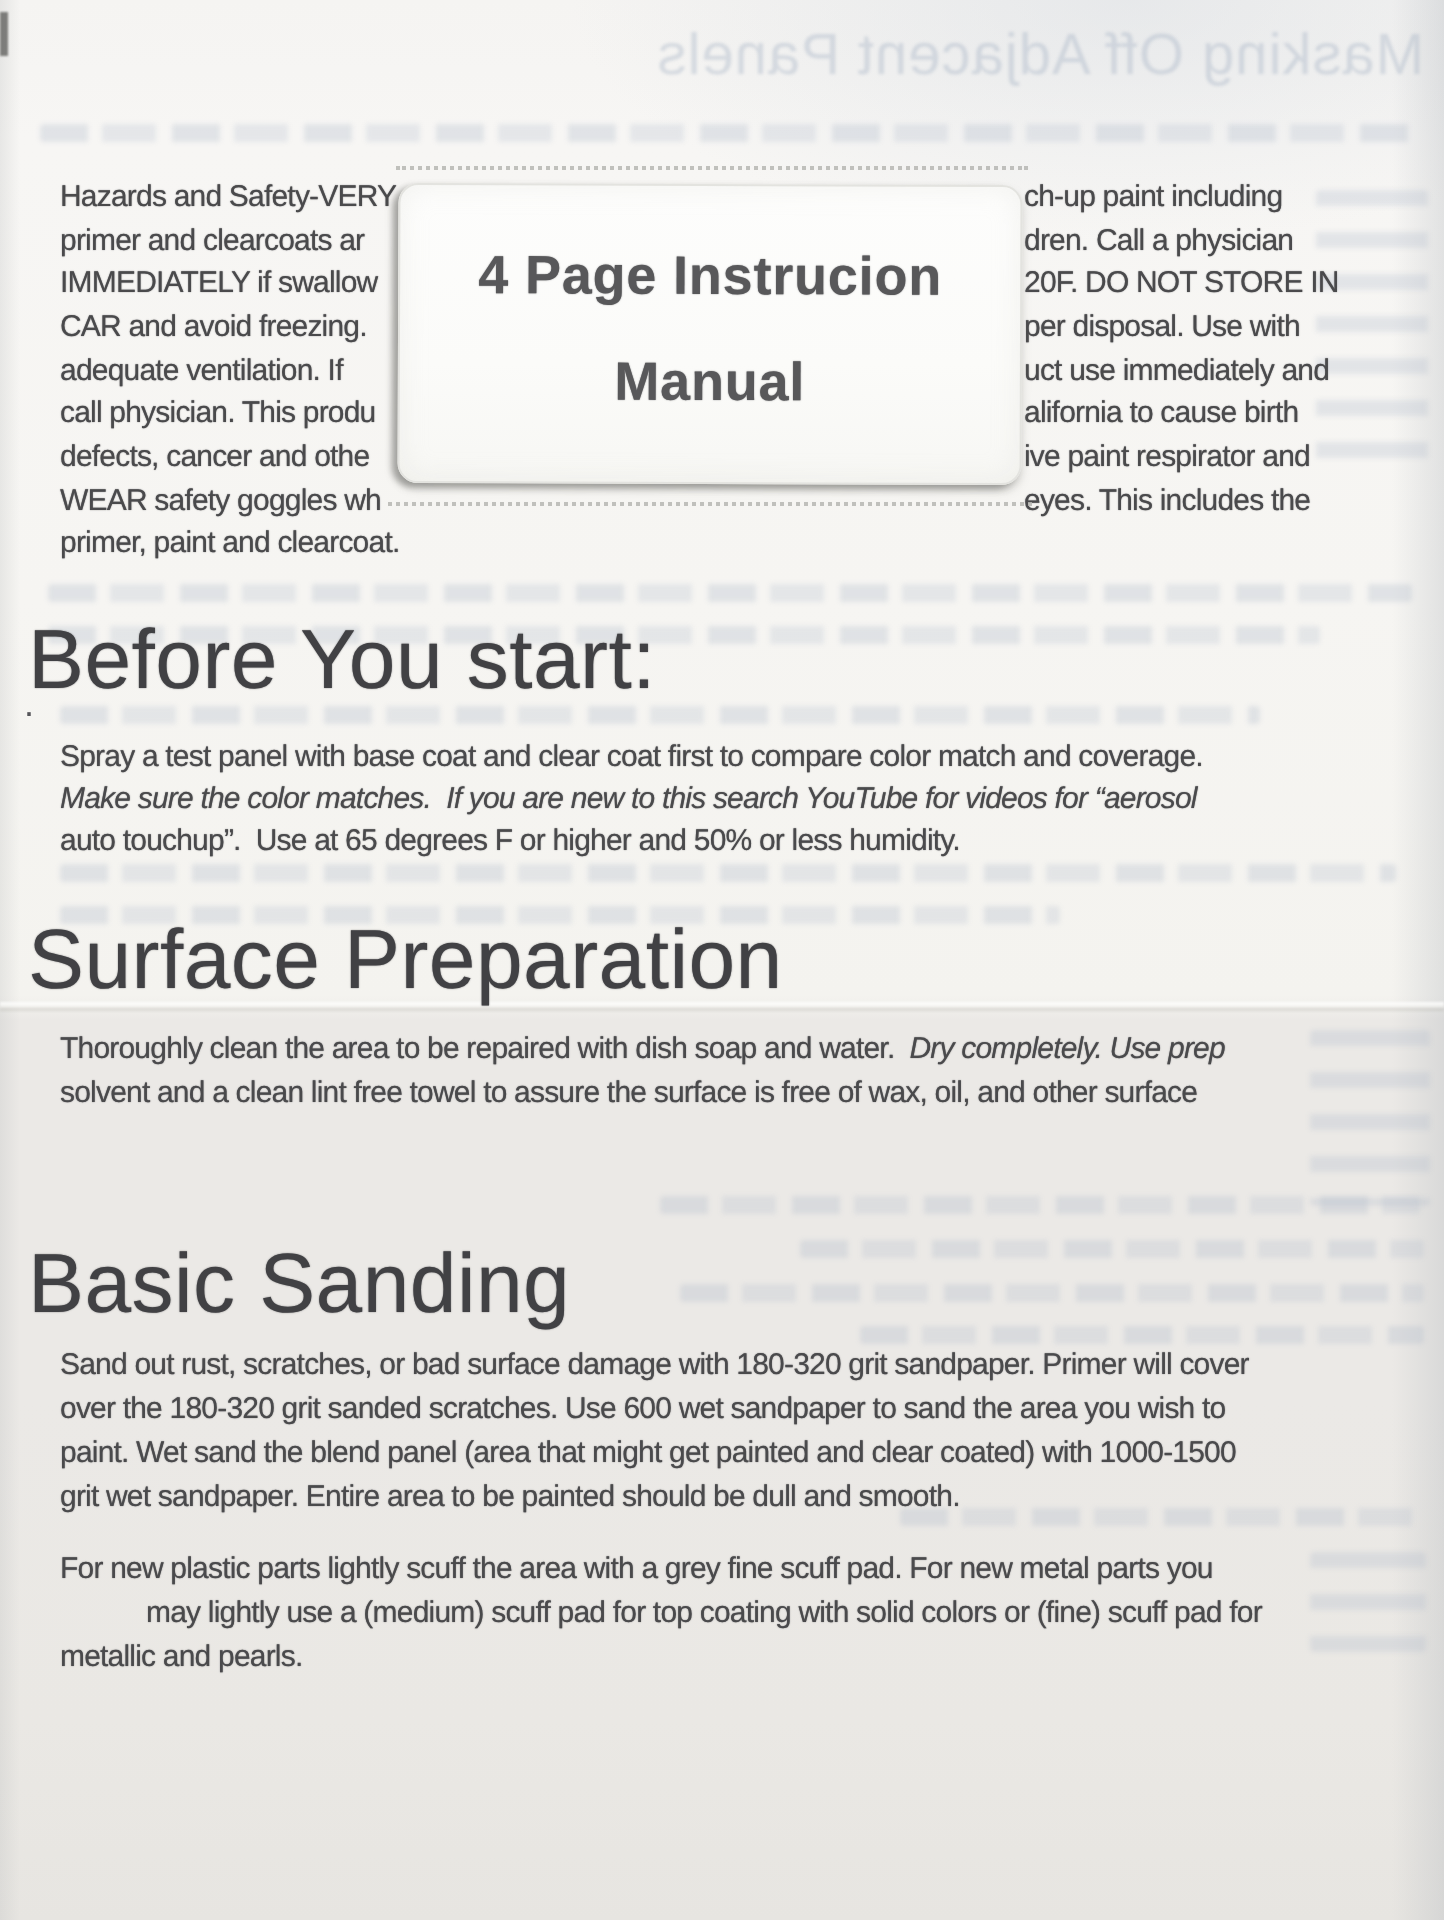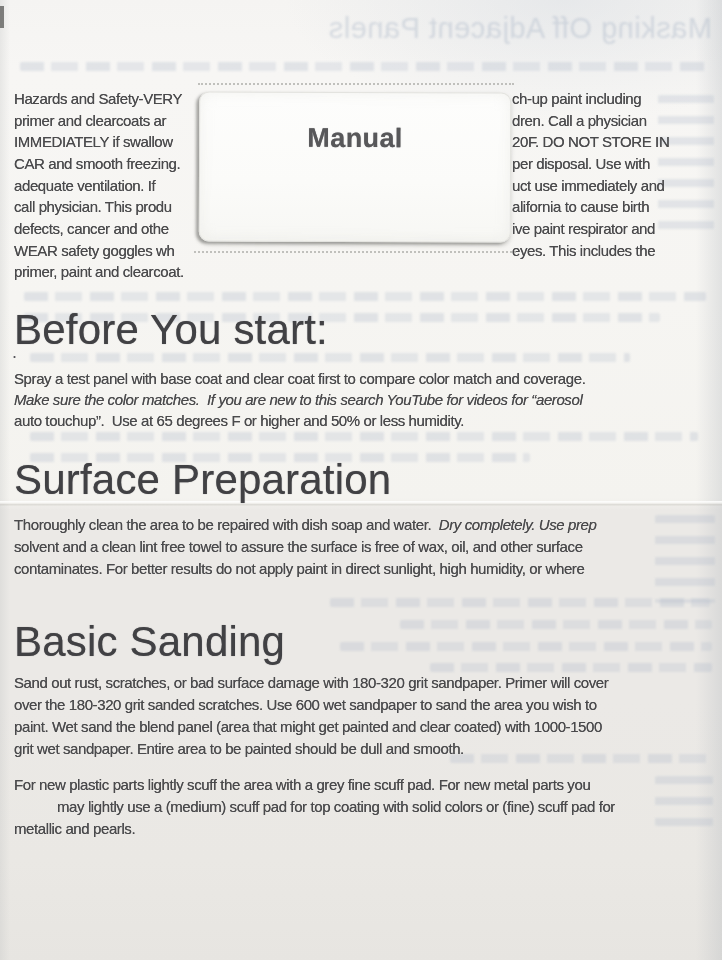--- a/index.html
+++ b/index.html
@@ -7,21 +7,21 @@
     position:relative;width:722px;height:960px;overflow:hidden;
     font-family:"Liberation Sans",sans-serif;
     background:
       linear-gradient(90deg, rgba(190,192,192,.28) 0, rgba(190,192,192,0) 10px),
       linear-gradient(270deg, rgba(175,180,186,.30) 0, rgba(175,180,186,0) 26px),
       radial-gradient(55% 18% at 78% 0%, rgba(208,214,222,.38) 0, rgba(208,214,222,0) 70%),
       linear-gradient(180deg,#f5f4f2 0,#f7f6f4 70px,#f6f5f2 300px,#f4f3ef 498px,#ebe9e6 510px,#ebe9e6 700px,#eae8e4 860px,#e7e5e1 960px);
   }
   
   .bodyline{
-    position:absolute;left:14px;font-size:15px;letter-spacing:-0.4px;
+    position:absolute;left:30px;font-size:15px;letter-spacing:-0.4px;
     color:#4a4a4c;white-space:pre;text-shadow:0 0 .6px rgba(74,74,76,.85);
   }
   .frag-right{position:absolute;left:512px;font-size:15px;letter-spacing:-0.4px;color:#4a4a4c;white-space:pre;text-shadow:0 0 .6px rgba(74,74,76,.85);}
   .h{
     position:absolute;left:14px;font-size:42px;font-weight:400;color:#414144;
     letter-spacing:.2px;white-space:pre;text-shadow:0 0 .8px rgba(65,65,68,.7);
   }
   .ital{font-style:italic;}
   
   .perf{position:absolute;border-top:2px dotted #b7b7b3;opacity:.85;filter:blur(.3px);}
@@ -87,48 +87,48 @@
   <div class="notch"></div>
   <div class="crease"></div>
 
 
   <div class="bodyline" style="top:90px;">Hazards and Safety-VERY</div>
   <div class="frag-right" style="top:90px;">ch-up paint including</div>
   <div class="bodyline" style="top:112px;">primer and clearcoats ar</div>
   <div class="frag-right" style="top:112px;">dren. Call a physician</div>
   <div class="bodyline" style="top:133px;">IMMEDIATELY if swallow</div>
   <div class="frag-right" style="top:133px;">20F. DO NOT STORE IN</div>
-  <div class="bodyline" style="top:155px;">CAR and smooth freezing.</div>
+  <div class="bodyline" style="top:155px;">CAR and avoid freezing.</div>
   <div class="frag-right" style="top:155px;">per disposal. Use with</div>
   <div class="bodyline" style="top:177px;">adequate ventilation. If</div>
   <div class="frag-right" style="top:177px;">uct use immediately and</div>
   <div class="bodyline" style="top:198px;">call physician. This produ</div>
   <div class="frag-right" style="top:198px;">alifornia to cause birth</div>
   <div class="bodyline" style="top:220px;">defects, cancer and othe</div>
   <div class="frag-right" style="top:220px;">ive paint respirator and</div>
   <div class="bodyline" style="top:242px;">WEAR safety goggles wh</div>
   <div class="frag-right" style="top:242px;">eyes. This includes the</div>
   <div class="bodyline" style="top:263px;">primer, paint and clearcoat.</div>
 
   <div class="perf" style="left:198px;top:83px;width:316px;"></div>
   <div class="perf" style="left:194px;top:251px;width:322px;"></div>
   <div class="label">
+    <div class="t">4 Page Instrucion</div>
     <div class="t">Manual</div>
   </div>
 
   <div class="h" style="top:306px;">Before You start:</div>
   <div class="stray">.</div>
   <div class="bodyline" style="top:370px;">Spray a test panel with base coat and clear coat first to compare color match and coverage.</div>
   <div class="bodyline" style="top:391px;font-style:italic;">Make sure the color matches.  If you are new to this search YouTube for videos for “aerosol</div>
   <div class="bodyline" style="top:412px;">auto touchup”.  Use at 65 degrees F or higher and 50% or less humidity.</div>
 
   <div class="h" style="top:456px;">Surface Preparation</div>
   <div class="bodyline" style="top:516px;"><span>Thoroughly clean the area to be repaired with dish soap and water.  </span><span class="ital">Dry completely. Use prep</span></div>
   <div class="bodyline" style="top:538px;">solvent and a clean lint free towel to assure the surface is free of wax, oil, and other surface</div>
-  <div class="bodyline" style="top:560px;">contaminates. For better results do not apply paint in direct sunlight, high humidity, or where</div>
 
   <div class="h" style="top:618px;">Basic Sanding</div>
   <div class="bodyline" style="top:674px;">Sand out rust, scratches, or bad surface damage with 180-320 grit sandpaper. Primer will cover</div>
   <div class="bodyline" style="top:696px;">over the 180-320 grit sanded scratches. Use 600 wet sandpaper to sand the area you wish to</div>
   <div class="bodyline" style="top:718px;">paint. Wet sand the blend panel (area that might get painted and clear coated) with 1000-1500</div>
   <div class="bodyline" style="top:776px;">For new plastic parts lightly scuff the area with a grey fine scuff pad. For new metal parts you</div>
   <div class="bodyline" style="top:740px;">grit wet sandpaper. Entire area to be painted should be dull and smooth.</div>
   <div class="bodyline" style="top:798px;margin-left:43px;">may lightly use a (medium) scuff pad for top coating with solid colors or (fine) scuff pad for</div>
   <div class="bodyline" style="top:820px;">metallic and pearls.</div>
 

